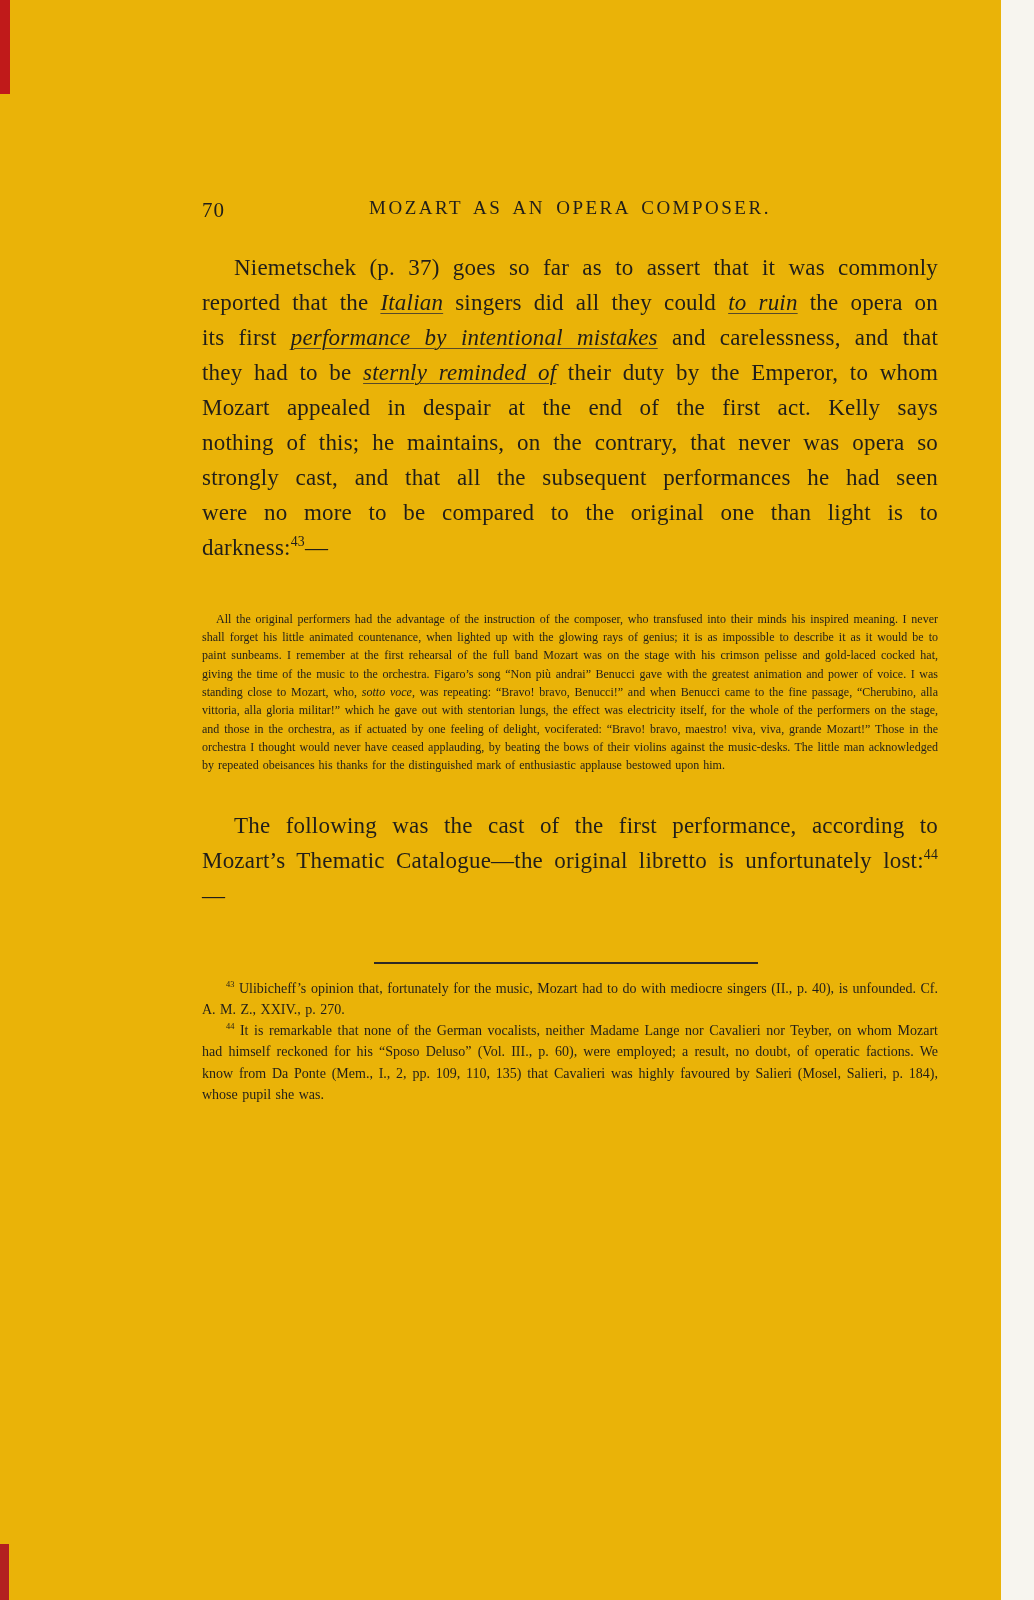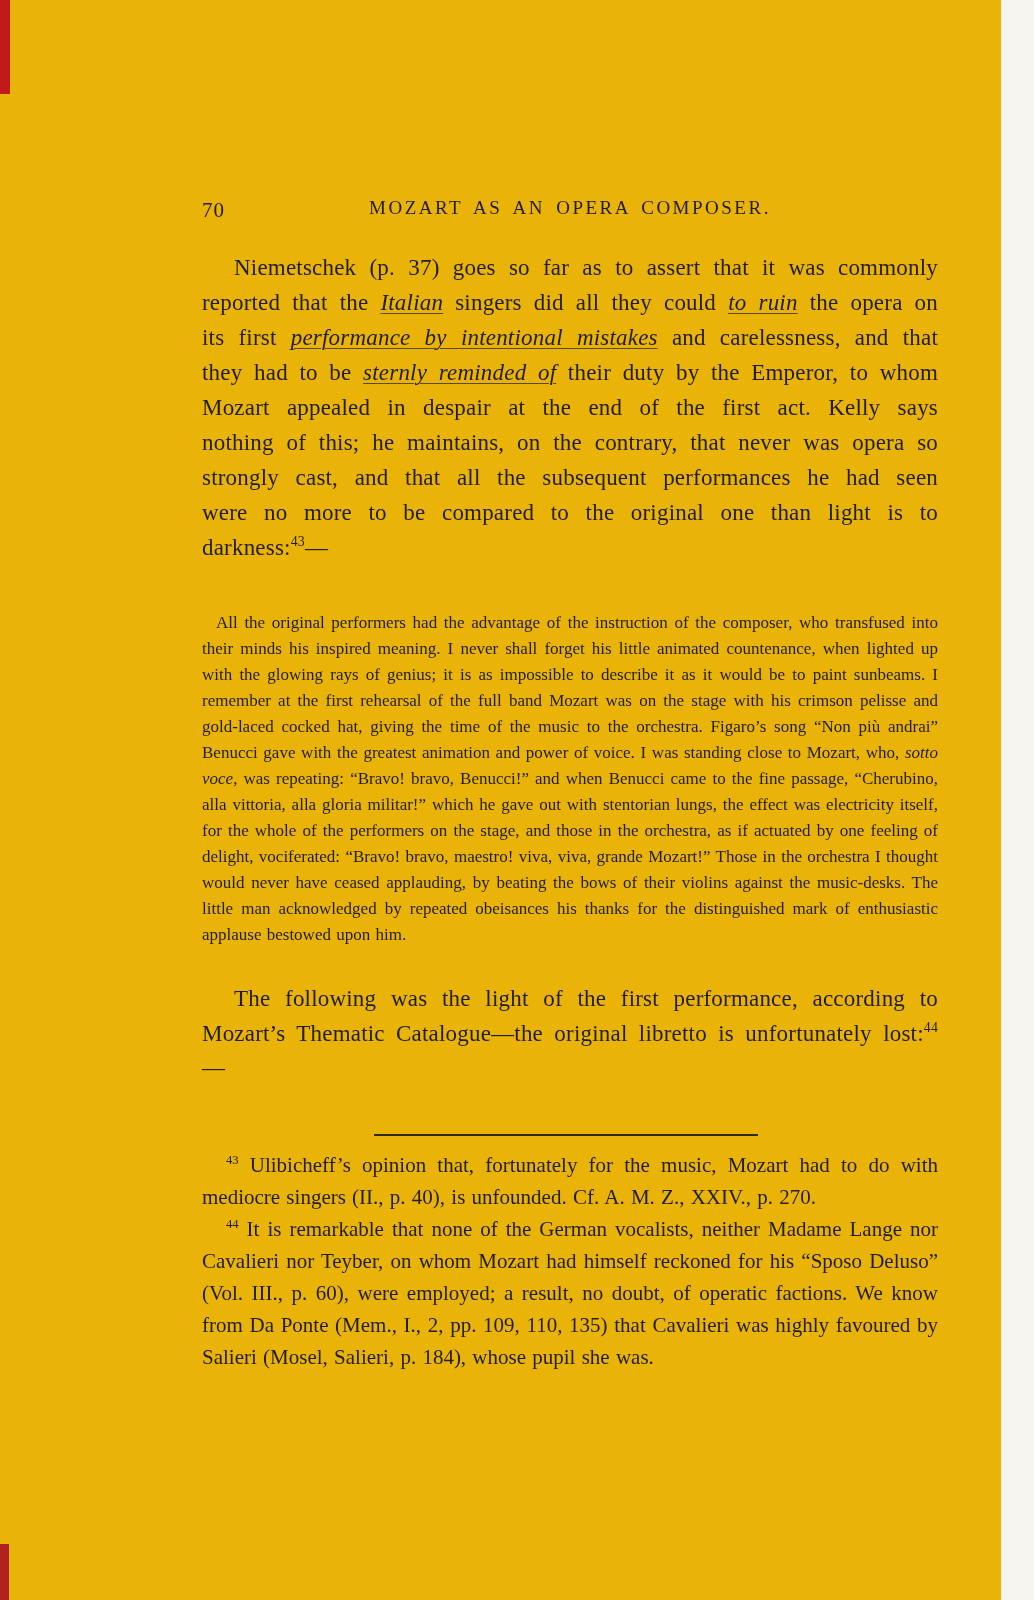--- a/index.html
+++ b/index.html
@@ -54,40 +54,40 @@
     margin-top: 24px;
     font-size: 23px;
     line-height: 1.52;
     text-align: justify;
     text-indent: 32px;
     word-spacing: 5px;
     letter-spacing: 0.2px;
   }
   .quote {
     margin-top: 44px;
-    font-size: 17px;
+    font-size: 12px;
     line-height: 1.53;
     text-align: justify;
     text-indent: 14px;
     word-spacing: 1px;
   }
   .cast-para {
     margin-top: 34px;
   }
   .fn-sep {
     margin-top: 48px;
     margin-left: 172px;
     width: 384px;
     border-top: 2px solid #2e2a26;
   }
   .footnotes {
     margin-top: 14px;
   }
   .footnote {
-    font-size: 21px;
+    font-size: 14px;
     line-height: 1.52;
     text-align: justify;
     text-indent: 24px;
     word-spacing: 1px;
   }
   sup {
     font-size: 60%;
     line-height: 0;
   }
   .pen-underline {
@@ -109,21 +109,21 @@
 
     <div class="page-header">
       <span class="page-num">70</span>
       <div class="header-title">MOZART AS AN OPERA COMPOSER.</div>
     </div>
 
     <p class="main-para"><span>Niemetschek (p. 37) goes so far as to assert that it was commonly reported that the </span><span class="pen-underline">Italian</span><span> singers did all they could </span><span class="pen-underline">to ruin</span><span> the opera on its first </span><span class="pen-underline">performance by intentional mistakes</span><span> and carelessness, and that they had to be </span><span class="pen-underline">sternly reminded of</span><span> their duty by the Emperor, to whom Mozart appealed in despair at the end of the first act. Kelly says nothing of this; he maintains, on the contrary, that never was opera so strongly cast, and that all the subsequent performances he had seen were no more to be compared to the original one than light is to darkness:</span><sup>43</sup><span>—</span></p>
 
     <div class="quote"><span>All the original performers had the advantage of the instruction of the composer, who transfused into their minds his inspired meaning. I never shall forget his little animated countenance, when lighted up with the glowing rays of genius; it is as impossible to describe it as it would be to paint sunbeams. I remember at the first rehearsal of the full band Mozart was on the stage with his crimson pelisse and gold-laced cocked hat, giving the time of the music to the orchestra. Figaro’s song “Non più andrai” Benucci gave with the greatest animation and power of voice. I was standing close to Mozart, who, </span><span style="font-style: italic;">sotto voce</span><span>, was repeating: “Bravo! bravo, Benucci!” and when Benucci came to the fine passage, “Cherubino, alla vittoria, alla gloria militar!” which he gave out with stentorian lungs, the effect was electricity itself, for the whole of the performers on the stage, and those in the orchestra, as if actuated by one feeling of delight, vociferated: “Bravo! bravo, maestro! viva, viva, grande Mozart!”  Those in the orchestra I thought would never have ceased applauding, by beating the bows of their violins against the music-desks. The little man acknowledged by repeated obeisances his thanks for the distinguished mark of enthusiastic applause bestowed upon him.</span></div>
 
-    <p class="main-para cast-para"><span>The following was the light of the first performance, according to Mozart’s Thematic Catalogue—the original libretto is unfortunately lost:</span><sup>44</sup><span>—</span></p>
+    <p class="main-para cast-para"><span>The following was the cast of the first performance, according to Mozart’s Thematic Catalogue—the original libretto is unfortunately lost:</span><sup>44</sup><span>—</span></p>
 
     <div class="fn-sep"></div>
 
     <div class="footnotes">
       <p class="footnote"><sup>43</sup><span> Ulibicheff’s opinion that, fortunately for the music, Mozart had to do with mediocre singers (II., p. 40), is unfounded.  Cf. A. M. Z., XXIV., p. 270.</span></p>
       <p class="footnote"><sup>44</sup><span> It is remarkable that none of the German vocalists, neither Madame Lange nor Cavalieri nor Teyber, on whom Mozart had himself reckoned for his “Sposo Deluso” (Vol. III., p. 60), were employed; a result, no doubt, of operatic factions.  We know from Da Ponte (Mem., I., 2, pp. 109, 110, 135) that Cavalieri was highly favoured by Salieri (Mosel, Salieri, p. 184), whose pupil she was.</span></p>
     </div>
 
   </div>
 </div>

